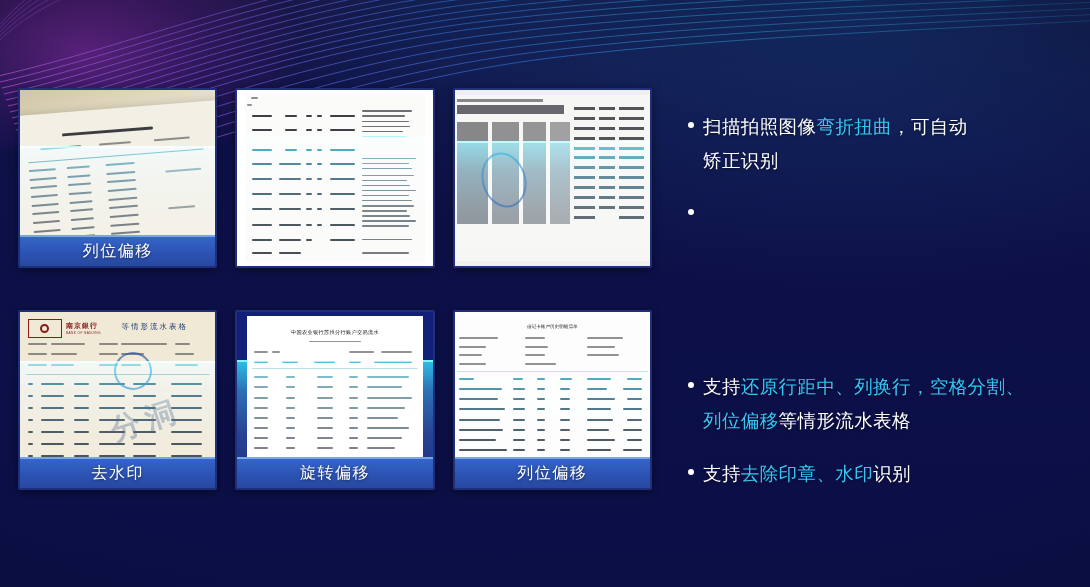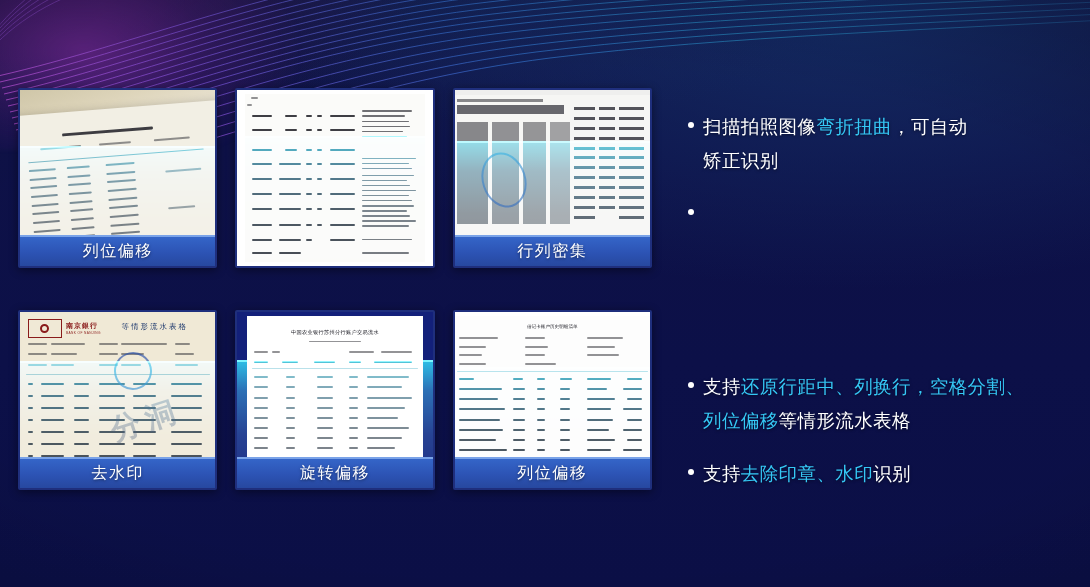--- a/index.html
+++ b/index.html
@@ -344,21 +344,20 @@
             <div class="blk" style="left:74%;top:67%;width:8%;height:3px;"></div>
             <div class="blk" style="left:84%;top:67%;width:13%;height:3px;"></div>
             <div class="blk" style="left:61%;top:73%;width:11%;height:3px;"></div>
             <div class="blk" style="left:84%;top:73%;width:13%;height:3px;"></div>
             <div class="stamp" style="left:14%;top:34%;width:44px;height:56px;border-radius:50%;transform:rotate(-18deg);"></div>
           </div>
           <div class="scan" style="top:29%;height:71%;">
             <div class="scan-edge" style="top:0;"></div>
           </div>
         </div>
-        <div class="caption">行列密集</div>
       </div>
     </div>
 
     <div class="row second">
 
       <div class="card">
         <div class="shot">
           <div class="paper" style="background:#efe8d5;"></div>
           <div class="sheet" style="left:1%;top:1%;width:98%;height:98%;background:#f0e9d6;">
             <div style="position:absolute;left:3%;top:3%;width:18%;height:11%;border:1px solid #8a1b1b;display:flex;align-items:center;justify-content:center;">

